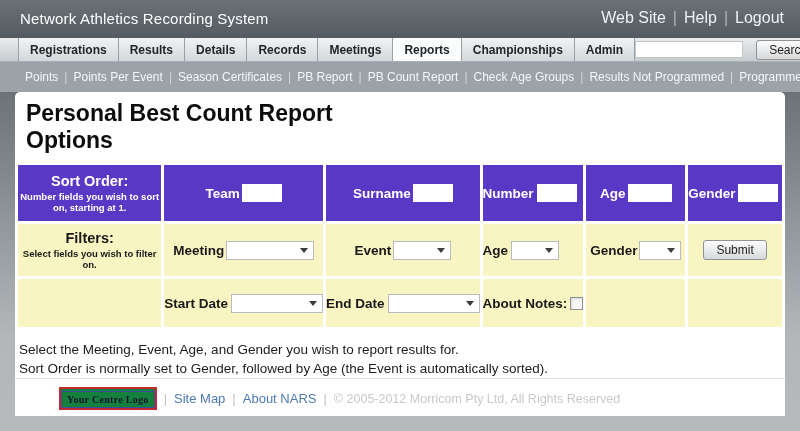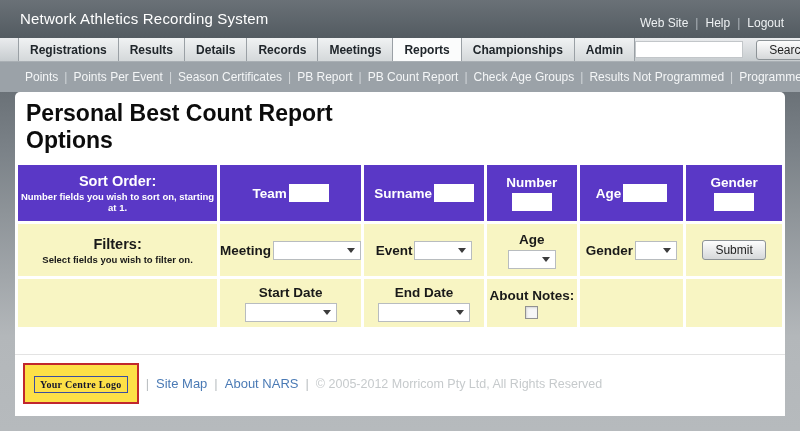--- a/index.html
+++ b/index.html
@@ -5,21 +5,21 @@
   * { margin:0; padding:0; box-sizing:border-box; }
   html,body { width:800px; height:431px; }
   body {
     font-family:"Liberation Sans",sans-serif;
     background:linear-gradient(180deg,#51585e 0%,#7b8288 35%,#b3b7ba 78%,#b6babd 100%);
     overflow:hidden;
   }
   
   .topbar{ position:relative; height:38px; background:linear-gradient(#6a7177,#535b61); }
   .app-title{ position:absolute; left:20px; top:10px; color:#fff; font-size:15px; letter-spacing:.2px; }
-  .top-links{ position:absolute; right:16px; top:16px; font-size:12px; color:#e9ecee; display:flex; gap:7px; align-items:center;}
+  .top-links{ position:absolute; right:16px; top:9px; font-size:16px; color:#e9ecee; display:flex; gap:7px; align-items:center;}
   .top-links a{ color:#eef1f3; text-decoration:none; cursor:pointer;}
   .tl-sep{ color:#aeb5ba; }
   
   .tabbar{ height:24px; background:linear-gradient(#eaecee,#c7cccf); display:flex; align-items:stretch; border-bottom:1px solid #a9afb4;}
   .tabs{ display:flex; margin-left:18px; }
   .tab{ display:flex; align-items:center; padding:0 11px; font-size:12px; font-weight:bold; color:#20262b;
         background:linear-gradient(#f0f2f3,#d4d8da); border-right:1px solid #9aa0a5; cursor:pointer; }
   .tab:first-child{ border-left:1px solid #9aa0a5; }
   .tab.active{ background:#fbfcfc; }
   .searchbar{ margin-left:auto; margin-right:45px; display:flex; align-items:center; gap:13px; }
@@ -38,35 +38,35 @@
   table.options{ width:100%; border-spacing:3px; border-collapse:separate; }
   col.c1{width:26.6%} col.c2{width:18.8%} col.c3{width:16%} col.c4{width:12%} col.c5{width:13.8%} col.c6{width:12.8%}
   td{ vertical-align:middle; text-align:center; }
   tr.r-sort td{ height:56px; background:#5a38c6; color:#fff; }
   tr.r-filter td, tr.r-date td{ background:#f8f5c3; color:#191919; }
   tr.r-filter td{ height:52px; }
   tr.r-date td{ height:48px; }
   .hd-title{ font-size:14.5px; font-weight:bold; }
   .hd-note{ font-size:9.5px; font-weight:bold; margin-top:2px; }
   .cell-inline{ display:flex; align-items:center; justify-content:center; gap:2px; }
-  .cell-stack{ display:flex; flex-direction:column; align-items:center; gap:3px; }
+  .cell-stack{ display:flex; align-items:center; gap:3px; }
   .f-label{ font-size:13.5px; font-weight:bold; white-space:nowrap; }
   .txt{ width:40px; height:18px; border:none; background:#fff; font-size:12px; padding:0 3px; }
   .txt.age{ width:44px; }
   .sel{ background:#fff; border:1px solid #b8bcbf; height:19px; display:inline-flex; align-items:center;
         justify-content:flex-end; padding-right:5px; cursor:pointer; }
   .arrow{ width:0; height:0; border-left:4px solid transparent; border-right:4px solid transparent; border-top:5px solid #3c3c3c; }
   .sel.w-meeting{width:88px} .sel.w-event{width:58px} .sel.w-age{width:48px} .sel.w-gender{width:42px} .sel.w-date{width:92px}
   .checkbox{ width:13px; height:13px; border:1px solid #919191; background:#f6f6f6; display:inline-block;
              box-shadow:inset 1px 1px 2px #d7d7d7; cursor:pointer; }
   
   .desc{ margin:10px 0 0 4px; font-size:13.5px; color:#1c1c1c; line-height:19px; }
   
   .footer{ margin-top:auto; border-top:1px solid #e3e3e3; padding:8px 10px 12px 8px; display:flex; align-items:center; }
-  .logo-outer{ border:2px solid #c1272d; background:#fde047; padding:9px; display:inline-block; cursor:pointer;}
+  .logo-outer{ border:2px solid #c1272d; background:#15803d; padding:0; display:inline-block; cursor:pointer;margin-left:36px;}
   .logo-inner{ border:1px solid #3b4da0; padding:2px 5px; font-family:"Liberation Serif",serif; font-weight:bold;
                font-size:10px; color:#15152e; white-space:nowrap; display:inline-block; letter-spacing:.3px;}
   .org{ margin-left:13px; color:#3e3e3e; font-size:13.5px; }
   .ft-sep{ color:#bcc0c3; margin:0 7px; font-size:13px; }
   .footer a{ color:#4a7ab5; text-decoration:none; font-size:13px; cursor:pointer;}
   .copyright{ color:#c6cacc; font-size:12.5px; }
 </style>
 </head>
 <body>
 
@@ -229,20 +229,24 @@
           <span class="f-label">About Notes:</span>
           <span class="checkbox"></span>
         </div>
       </td>
       <td></td>
       <td></td>
     </tr>
   </tbody>
     </table>
 
+  <p class="desc">
+    <span>Select the Meeting, Event, Age, and Gender you wish to report results for.</span><br>
+    <span>Sort Order is normally set to Gender, followed by Age (the Event is automatically sorted).</span>
+  </p>
 
   <div class="footer">
     <span class="logo-outer">
       <span class="logo-inner">Your Centre Logo</span>
     </span>
     <span class="ft-sep">|</span>
     <a>Site Map</a>
     <span class="ft-sep">|</span>
     <a>About NARS</a>
     <span class="ft-sep">|</span>

